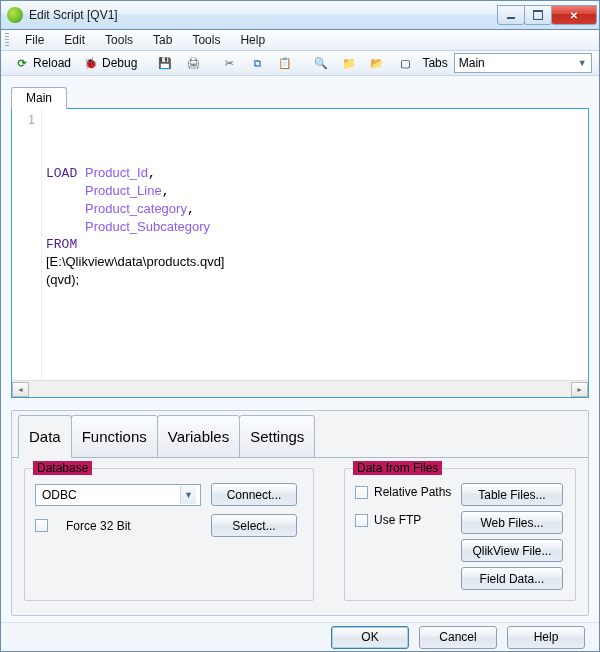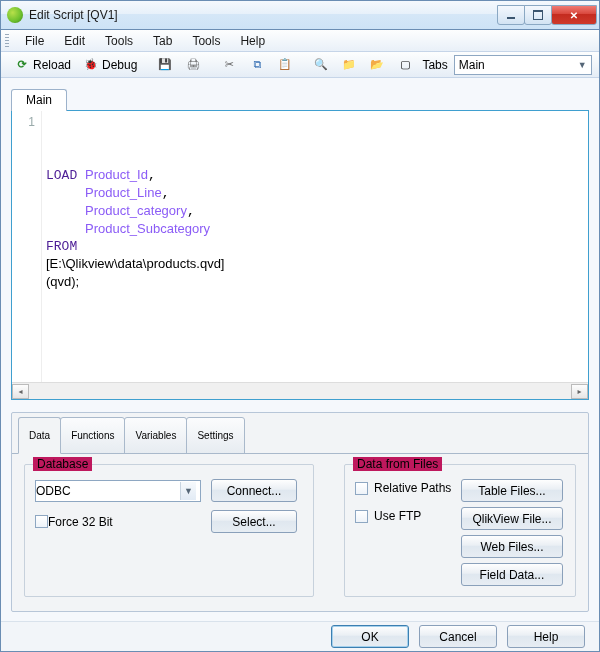--- a/index.html
+++ b/index.html
@@ -45,28 +45,28 @@
   .code{ flex:1; font-family: Consolas,"Courier New",monospace; font-size:13px; line-height:17px; padding:4px 0 0 4px; white-space:pre; overflow-y:scroll;}
   .kw{color:#4c1d95;font-family:Liberation Mono, monospace;}
   .fld{color:#8b5cf6;}
   .hscroll{ height:17px; background:#f0f0f0; border-top:1px solid #ddd; display:flex; align-items:center;}
   .harrow{width:17px;height:15px; background:linear-gradient(#fdfdfd,#e6e6e6); border:1px solid #bbb; display:flex;align-items:center;justify-content:center; font-size:8px; color:#666;}
   .htrack{flex:1;}
 
   
   .bottom-panel{ margin-top:12px; border:1px solid #b7c6d8; background:#f2f4f6; border-radius:2px;}
   .btabs{ display:flex; padding:4px 6px 0 6px; gap:0;}
-  .btab{ padding:12px 10px; border:1px solid #a9b9cb; background:linear-gradient(#fbfcfd,#e7ecf1); font-size:10px; border-radius:3px 3px 0 0; margin-right:-1px; position:relative;}
+  .btab{ padding:12px 10px; border:1px solid #a9b9cb; background:linear-gradient(#fbfcfd,#e7ecf1); font-size:15px; border-radius:3px 3px 0 0; margin-right:-1px; position:relative;}
   .btab.active{ background:#f2f4f6; border-bottom-color:#f2f4f6; z-index:2;}
   .bcontent{ border-top:1px solid #a9b9cb; margin-top:-1px; padding:10px 12px 14px 12px; display:flex; gap:30px; font-size:12px;}
   .fieldset{ position:relative; border:1px solid #c7d1dc; padding:14px 10px 10px 10px; border-radius:2px;}
   .fieldset .legend{ position:absolute; top:-8px; left:8px; background:#be185d; padding:0 4px; font-size:12px;}
   .col-db{ width:290px;}
   .col-df{ flex:1; display:flex; gap:10px;}
-  .dd{ width:166px; height:22px; border:1px solid #8ea7c2; background:#fff; display:flex; align-items:center; justify-content:space-between; padding:0 4px 0 0; font-size:12px;}
+  .dd{ width:166px; height:22px; border:1px solid #8ea7c2; background:#fff; display:flex; align-items:center; justify-content:space-between; padding:0 4px 0 6px; font-size:12px;}
   .dd .chev{ width:16px; height:18px; border-left:1px solid #c8d4e0; display:flex;align-items:center;justify-content:center; font-size:9px; color:#567; background:linear-gradient(#f6f9fc,#e2ebf5);}
   .row{display:flex; align-items:center; gap:10px; margin-bottom:8px;}
   .chk{ width:13px; height:13px; border:1px solid #8ea7c2; background:linear-gradient(#fff,#eef3f9); display:inline-block;}
   .btn{ height:23px; padding:9px 10px; min-width:86px; border:1px solid #8aa0ba; background:linear-gradient(to bottom,#fefefe,#eaeff4 45%,#dfe7ef 46%,#e7edf3); border-radius:3px; font-size:12px; display:flex; align-items:center; justify-content:center;}
   .btncol{ display:flex; flex-direction:column; gap:5px;}
   .chkcol{ display:flex; flex-direction:column; gap:14px; padding-top:2px;}
 
   
   .dlgbtns{ height:30px; display:flex; justify-content:flex-end; align-items:center; gap:10px; padding-right:14px; border-top:1px solid #d9e2ec; background:#f2f5f9;}
   .dlgbtns .btn{ min-width:78px;}
@@ -193,21 +193,21 @@
         <div class="fieldset col-db">
           <div class="legend">Database</div>
           <div class="row">
             <div class="dd">
               <span>ODBC</span>
               <span class="chev">▼</span>
             </div>
             <div class="btn">Connect...</div>
           </div>
           <div class="row">
-            <div style="width:166px; display:flex; align-items:center; gap:0;">
+            <div style="width:166px; display:flex; align-items:center; gap:18px;">
               <span class="chk"></span>
               <span>Force 32 Bit</span>
             </div>
             <div class="btn">Select...</div>
           </div>
         </div>
 
         <div class="fieldset col-df">
           <div class="legend">Data from Files</div>
           <div class="chkcol">
@@ -215,22 +215,22 @@
               <span class="chk"></span>
               <span>Relative Paths</span>
             </div>
             <div style="display:flex;align-items:center;gap:6px;text-align:right;">
               <span class="chk"></span>
               <span>Use FTP</span>
             </div>
           </div>
           <div class="btncol">
             <div class="btn">Table Files...</div>
+            <div class="btn">Web Files...</div>
             <div class="btn">QlikView File...</div>
-            <div class="btn">Web Files...</div>
             <div class="btn">Field Data...</div>
           </div>
         </div>
 
       </div>
     </div>
   </div>
 
   <div class="dlgbtns">
     <div class="btn primary">OK</div>

